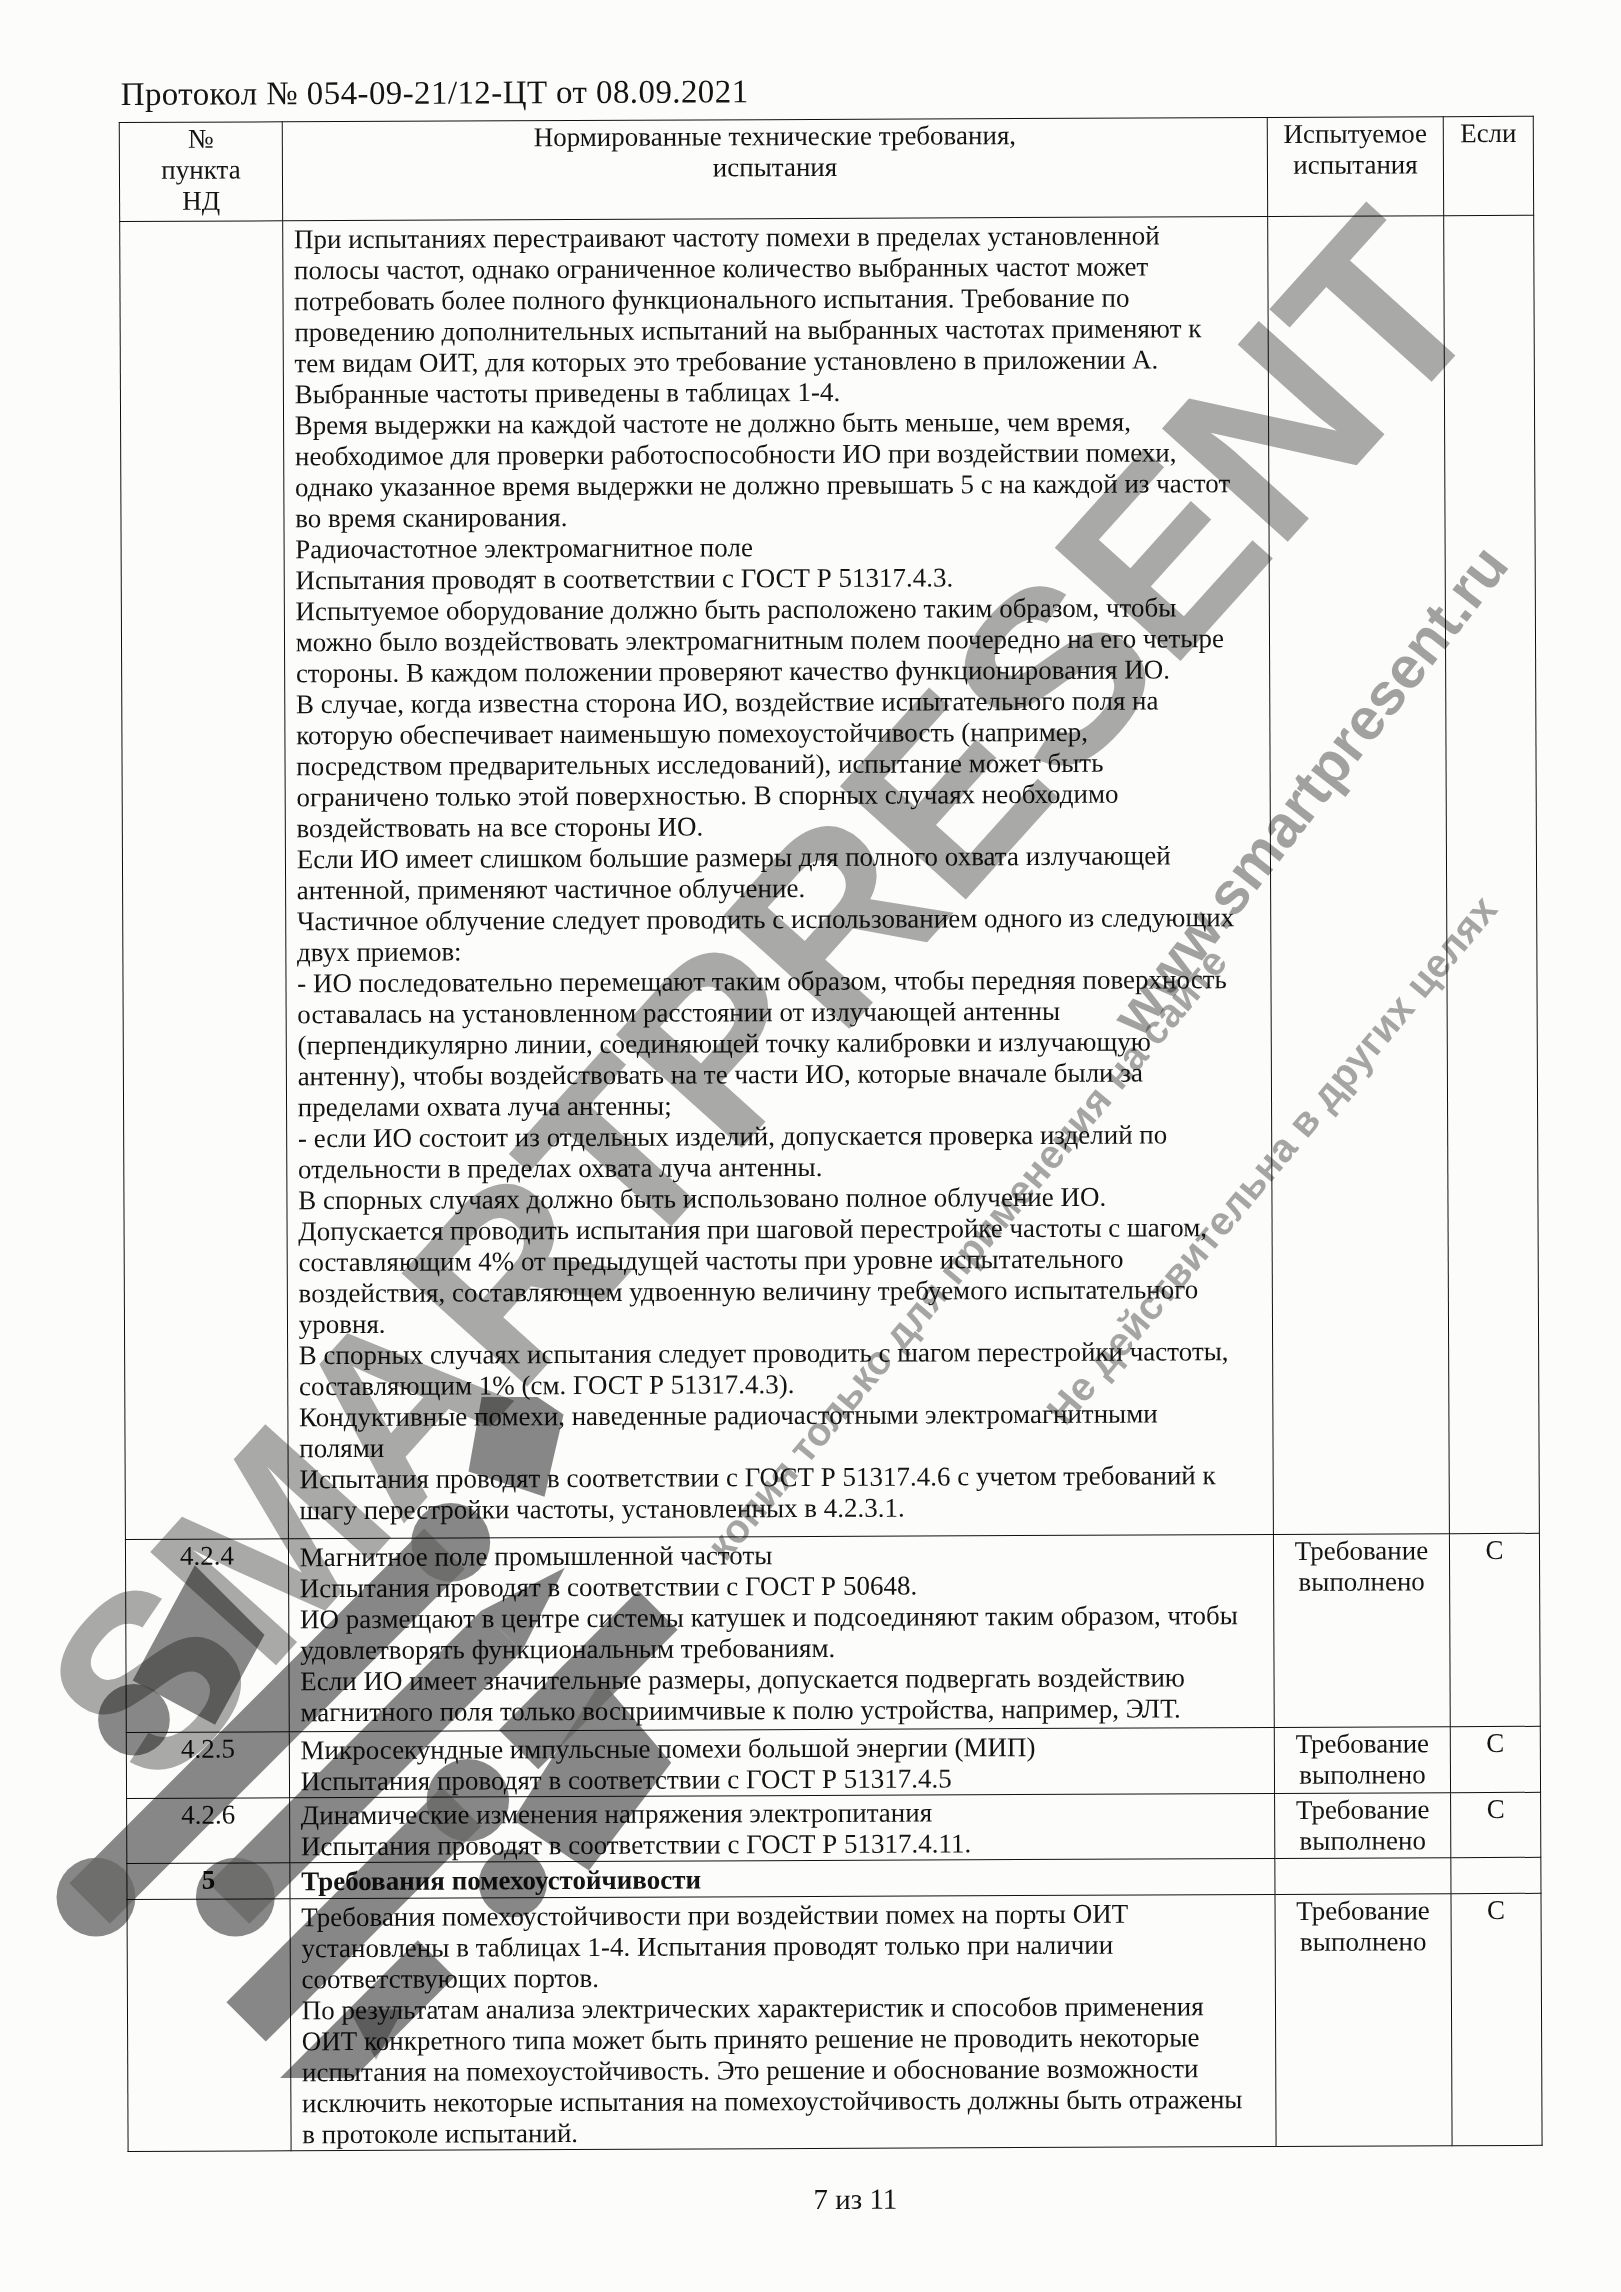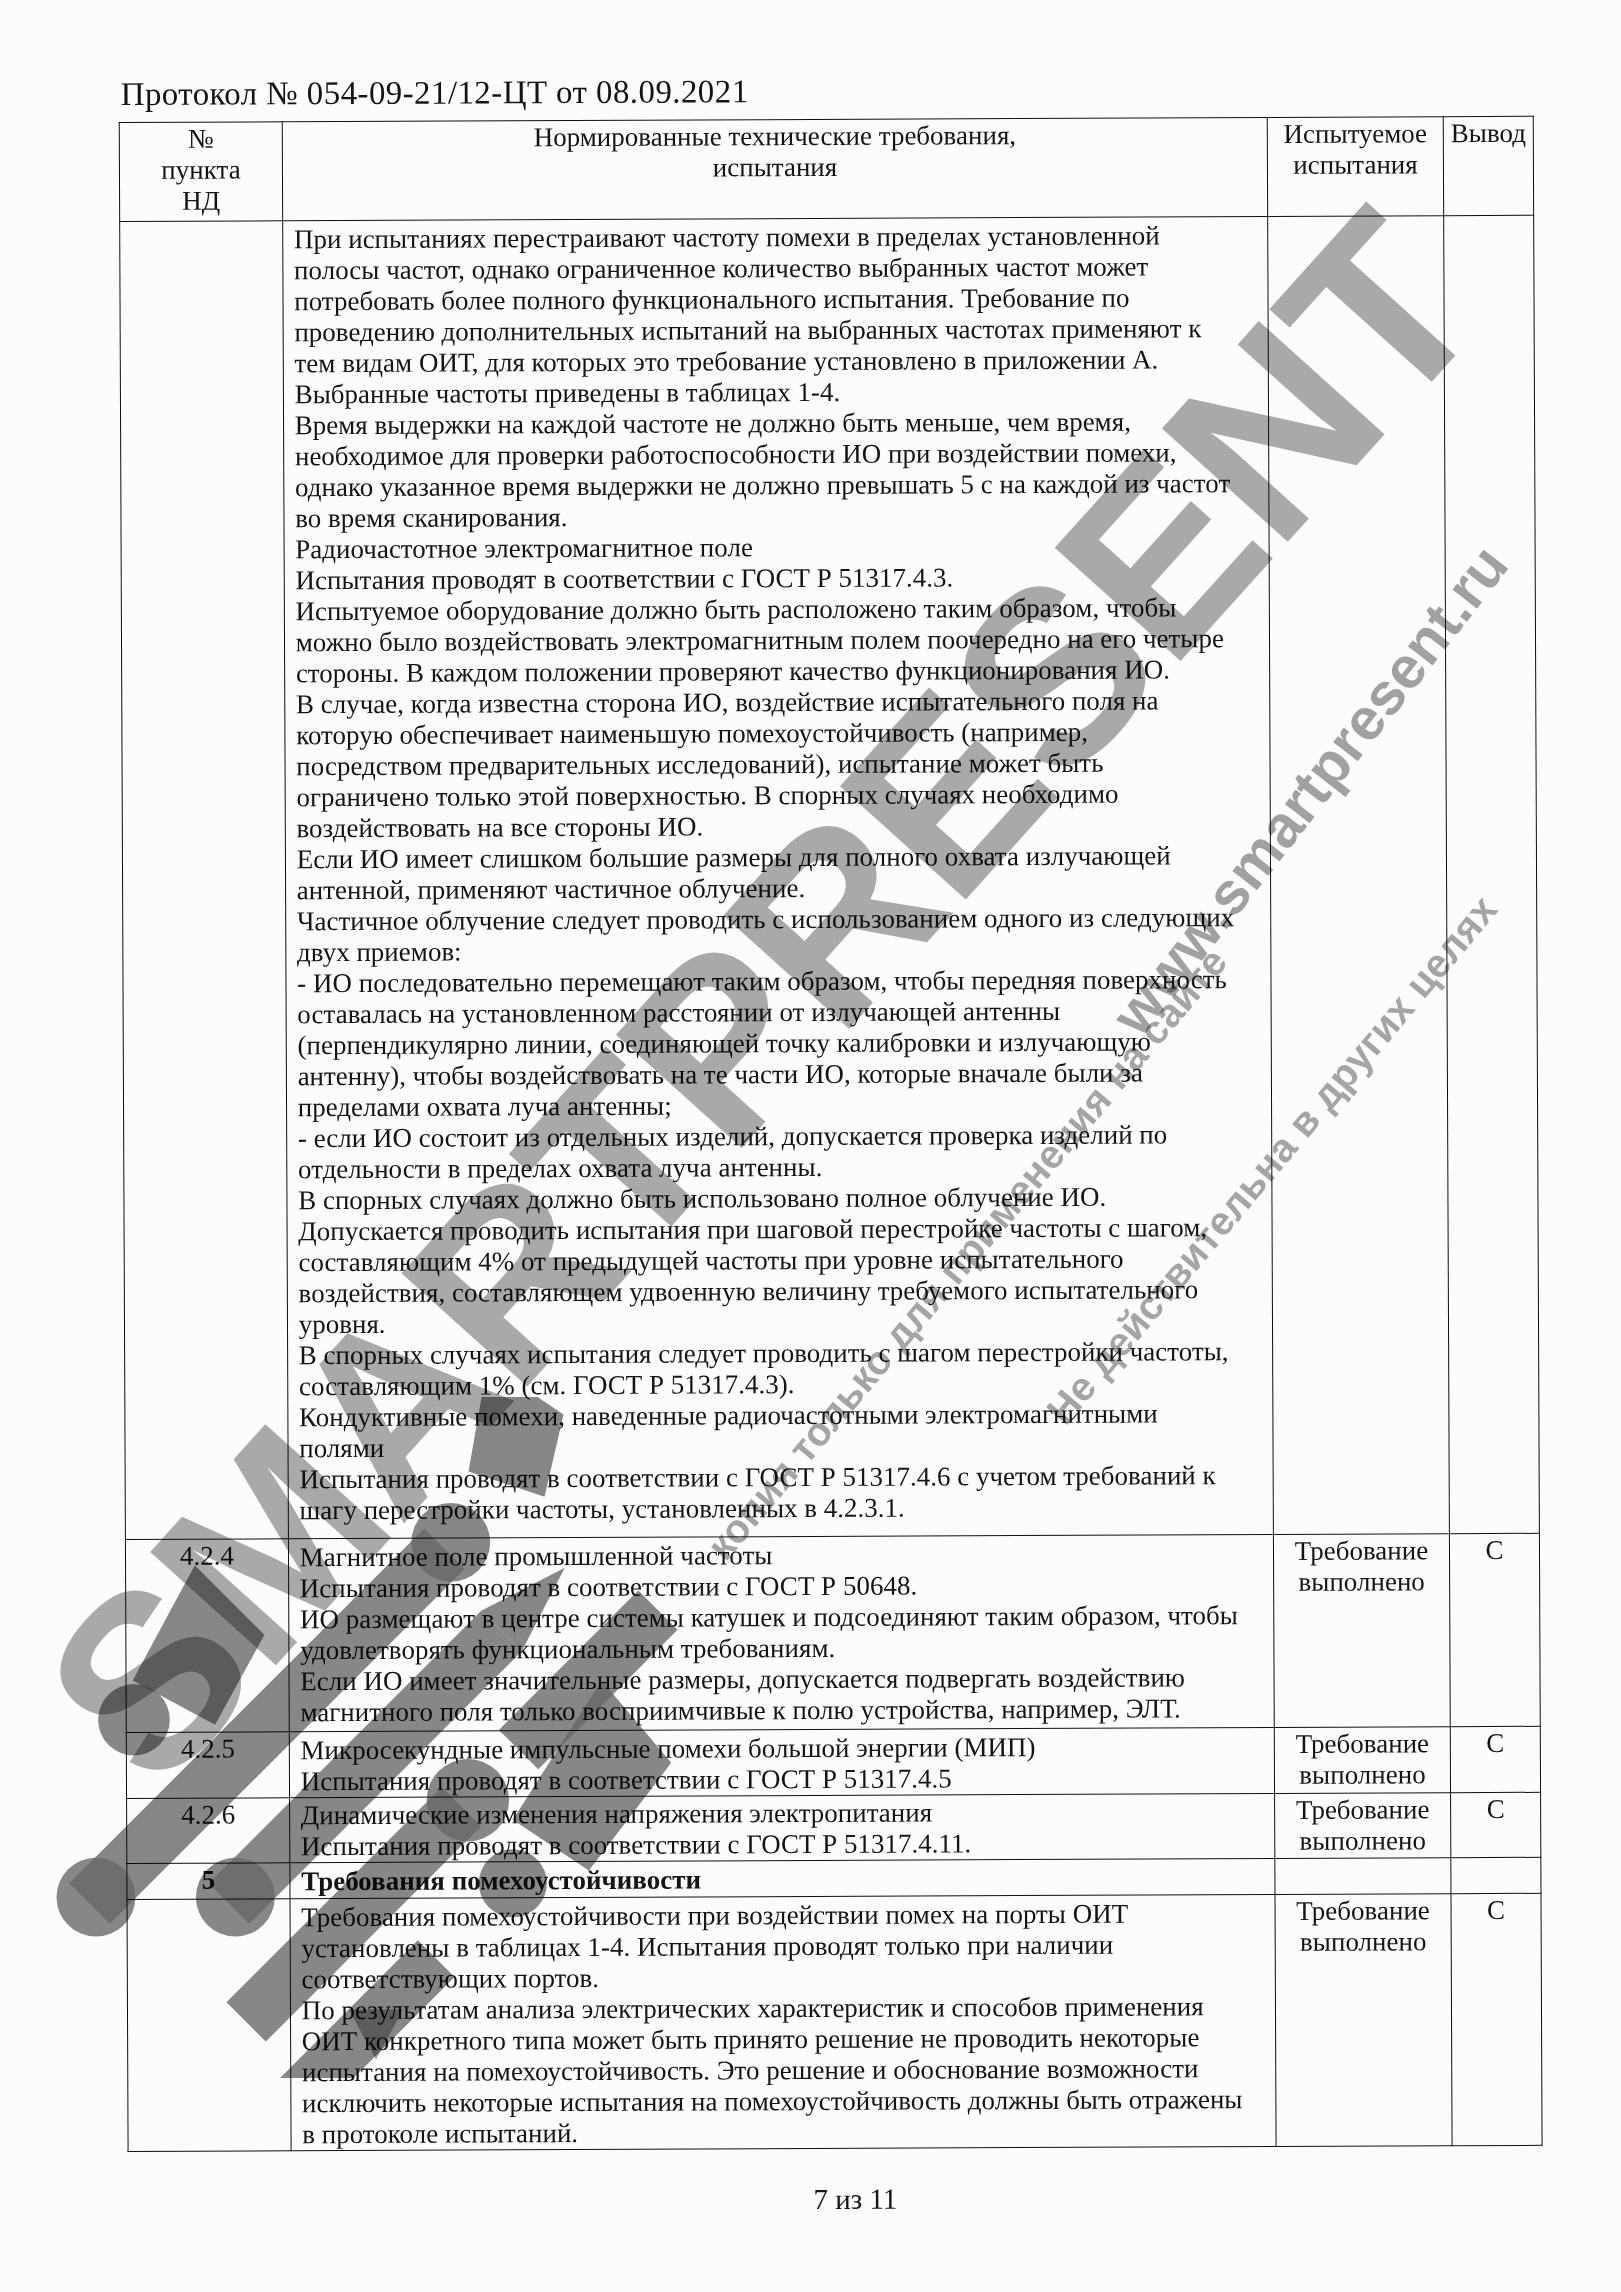--- a/index.html
+++ b/index.html
@@ -108,21 +108,21 @@
     </colgroup>
     <tbody>
         <tr class="row-header">
       <td class="h-cell prewrap">№
 пункта
 НД</td>
       <td class="h-cell prewrap">Нормированные технические требования,
 испытания</td>
       <td class="h-cell prewrap">Испытуемое
 испытания</td>
-      <td class="h-cell prewrap">Вывод</td>
+      <td class="h-cell prewrap">Если</td>
     </tr>
     <tr class="row-0">
       <td class="num-cell"></td>
       <td class="text-cell prewrap">При испытаниях перестраивают частоту помехи в пределах установленной
 полосы частот, однако ограниченное количество выбранных частот может
 потребовать более полного функционального испытания. Требование по
 проведению дополнительных испытаний на выбранных частотах применяют к
 тем видам ОИТ, для которых это требование установлено в приложении А.
 Выбранные частоты приведены в таблицах 1-4.
 Время выдержки на каждой частоте не должно быть меньше, чем время,

